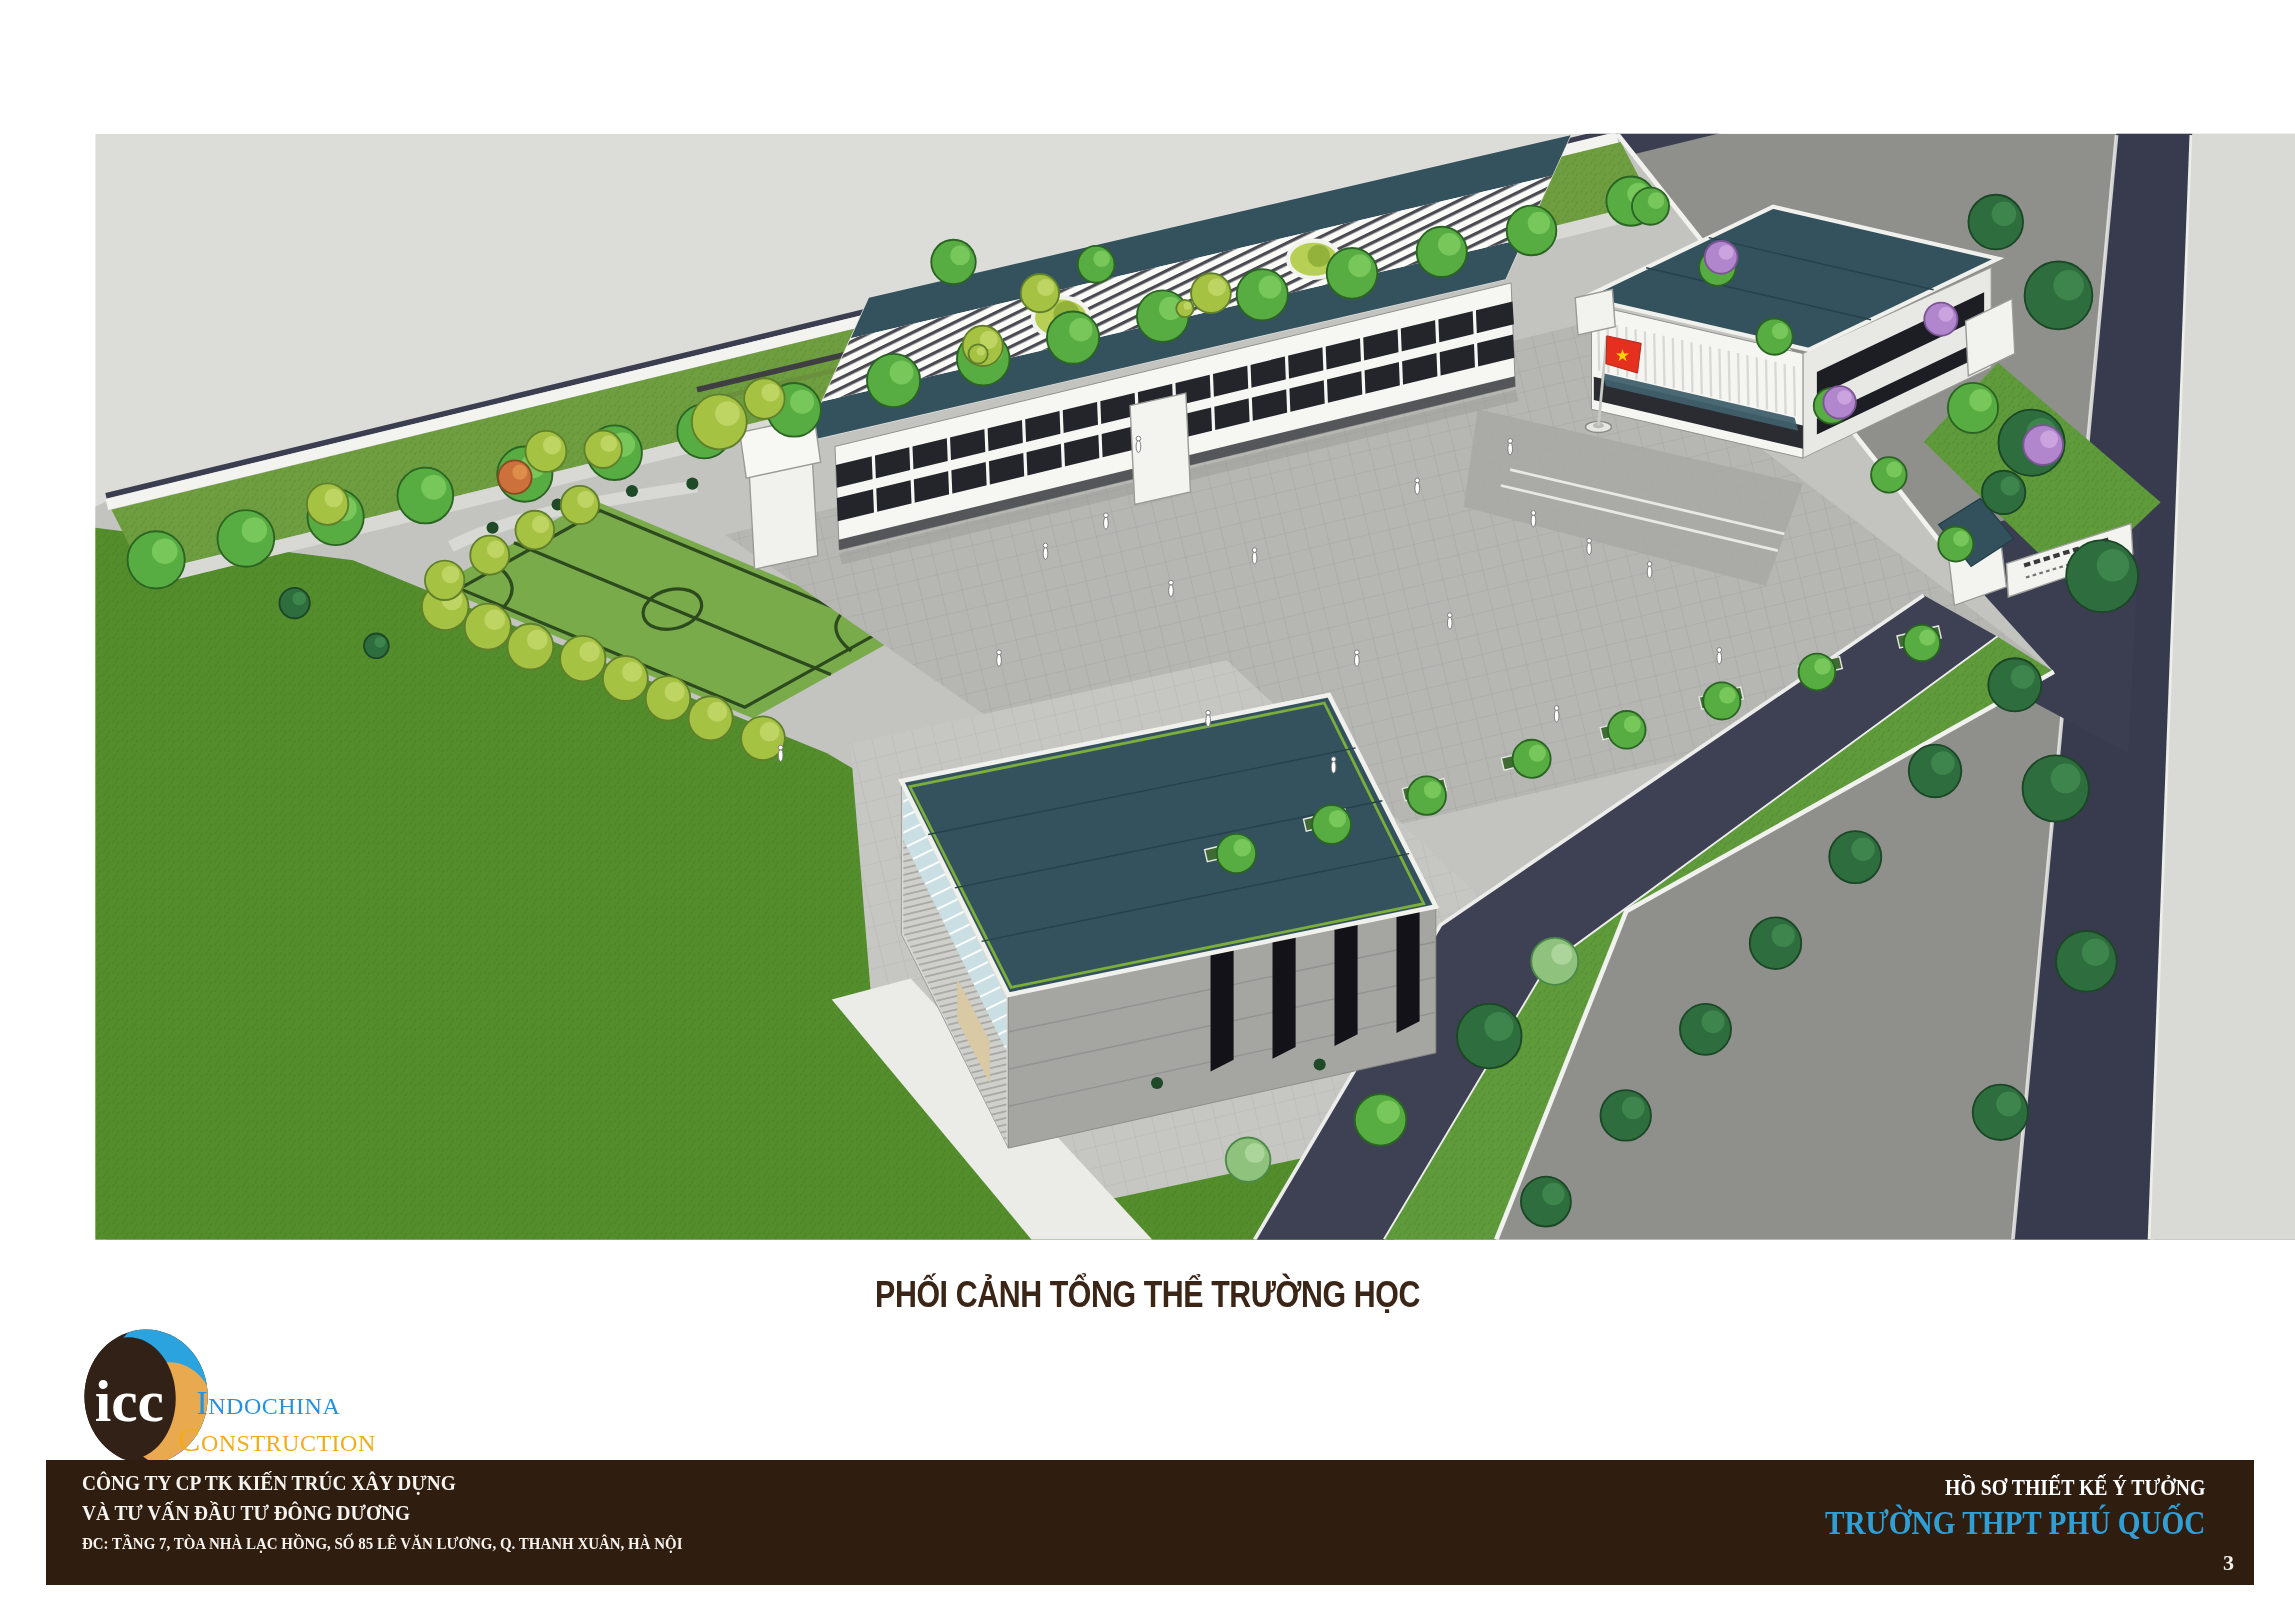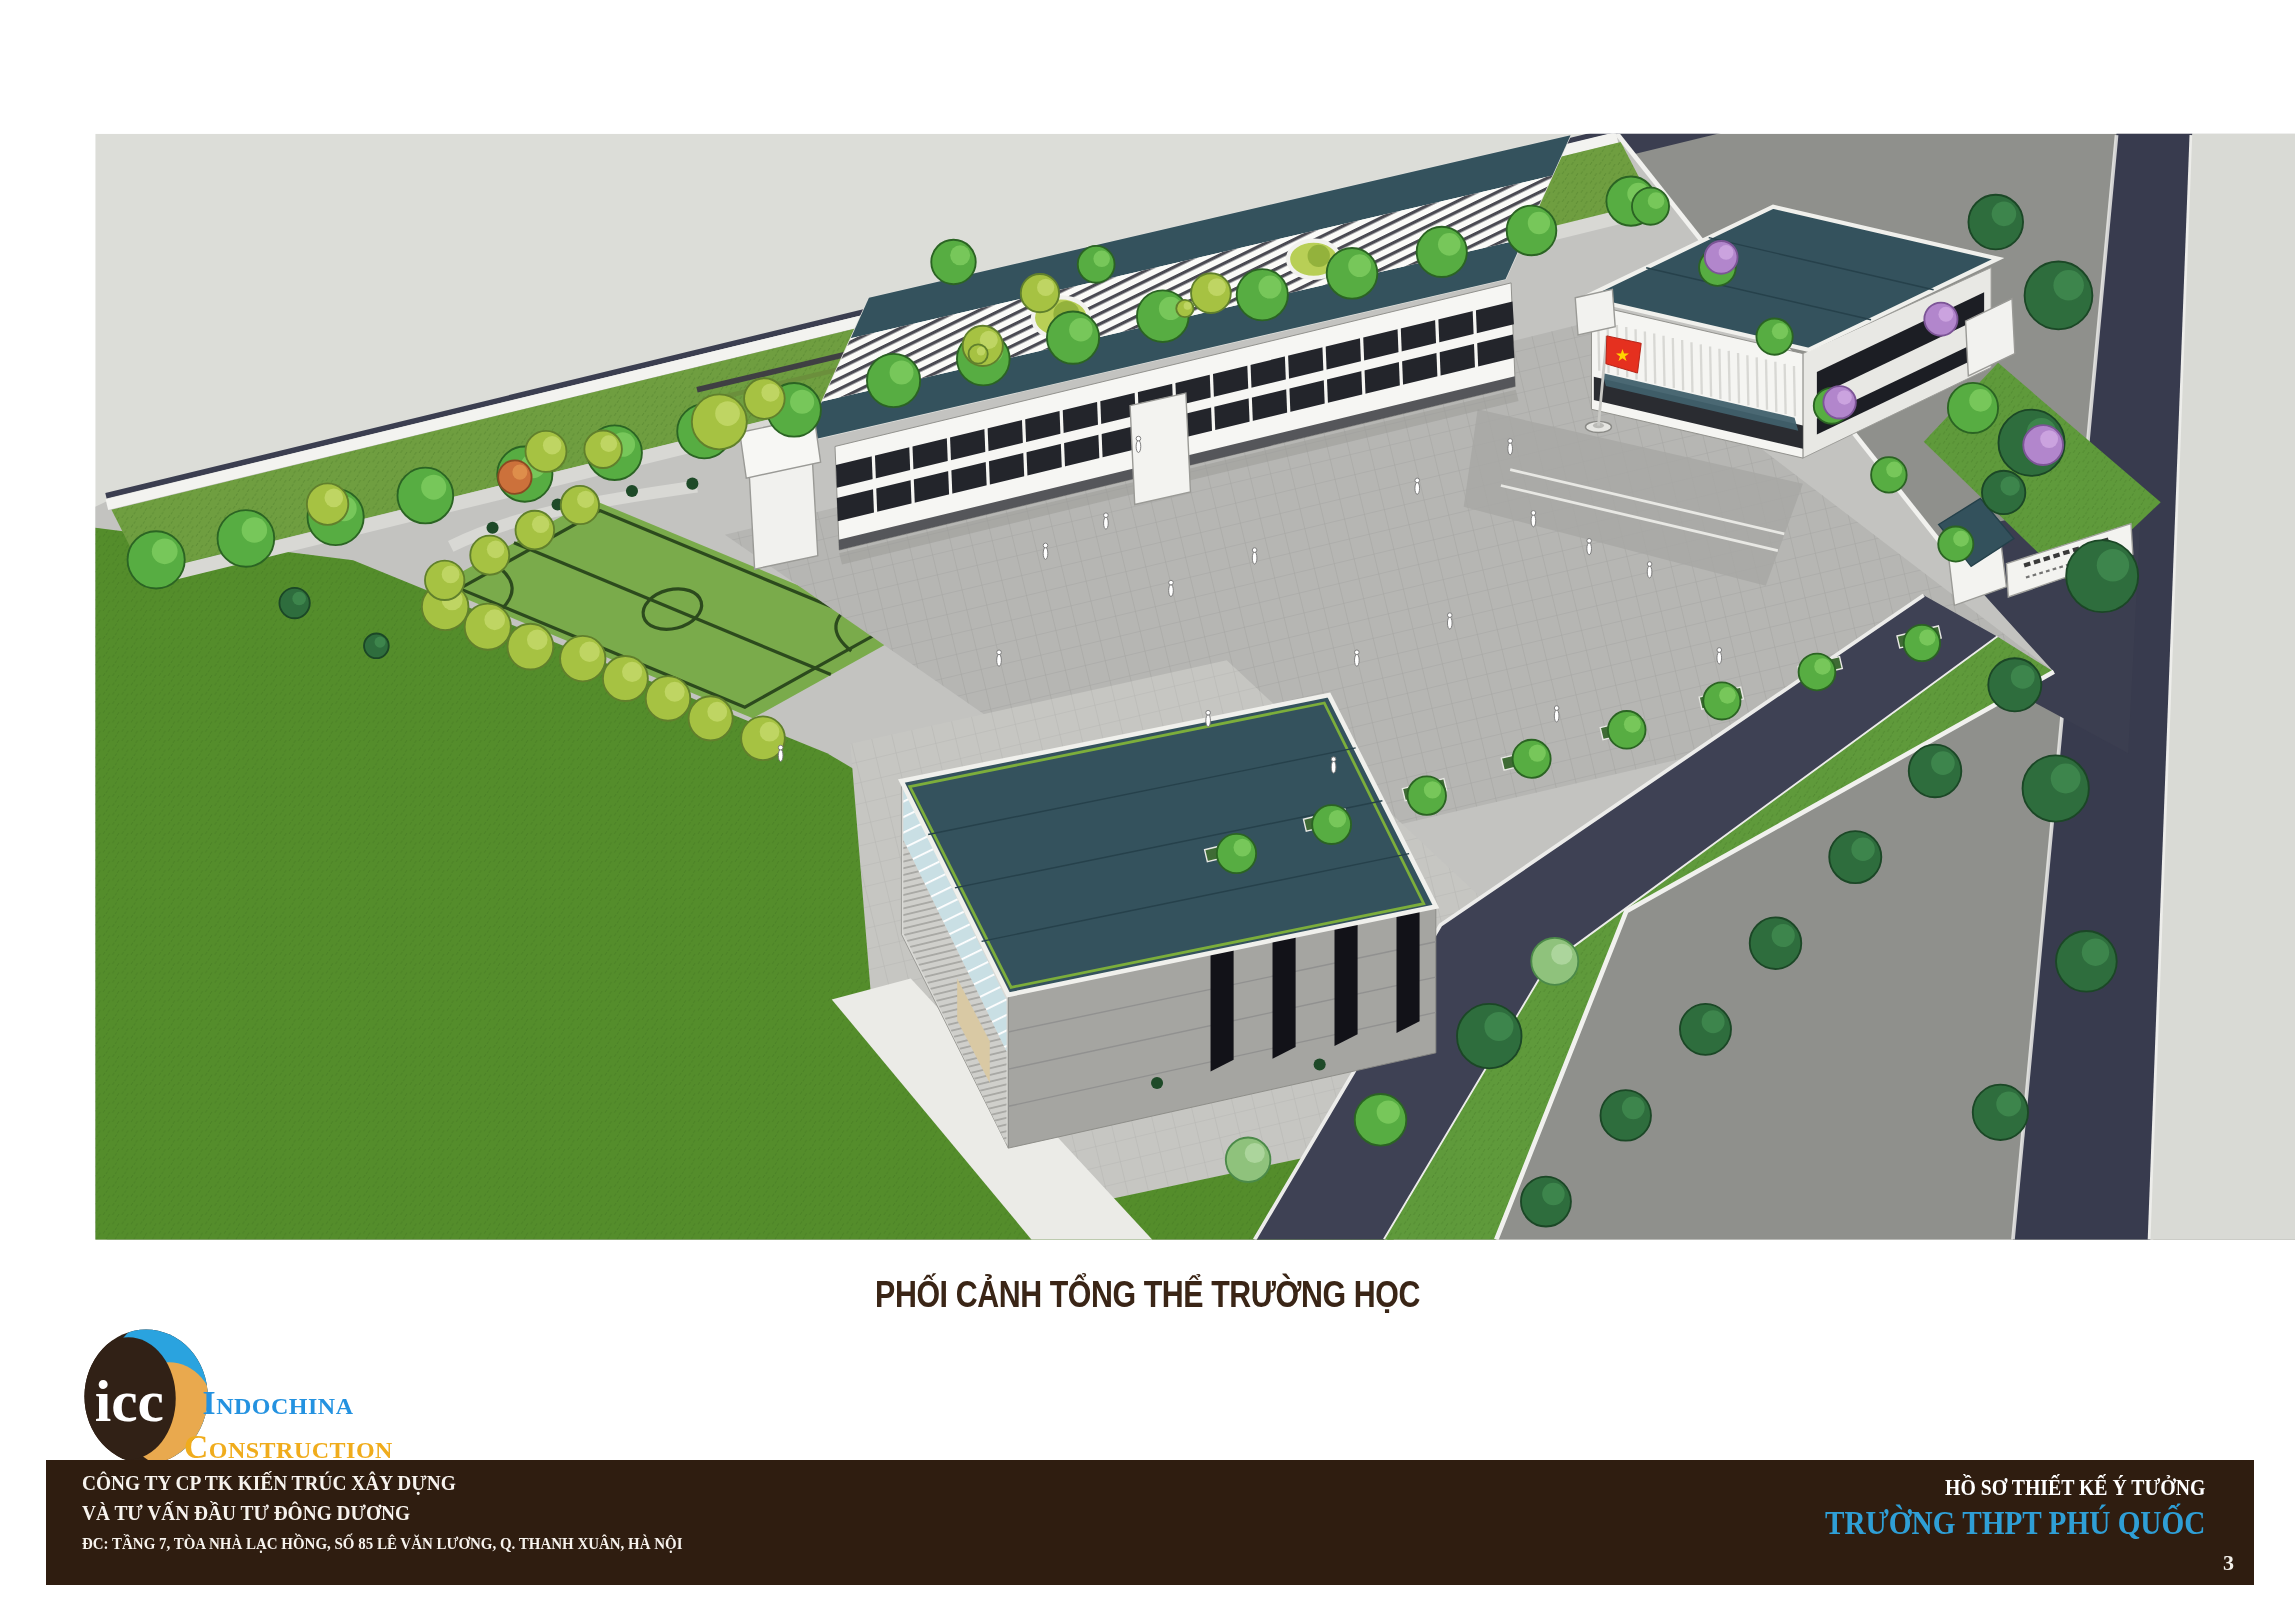--- a/index.html
+++ b/index.html
@@ -6,25 +6,25 @@
   .page{position:relative;width:2295px;height:1622px;background:#ffffff;overflow:hidden;
         font-family:"Liberation Serif", serif;}
   #scene{position:absolute;left:0;top:0;}
 
   .caption{position:absolute;left:0;top:1274px;width:2295px;text-align:center;
            font-family:"Liberation Sans", sans-serif;font-weight:bold;font-size:37px;
            color:#3a2516;letter-spacing:-0.5px;transform:scaleX(.82);transform-origin:center;
            white-space:nowrap;}
 
   .logo-emblem{position:absolute;left:82px;top:1328px;}
-  .logo-words{position:absolute;left:184px;top:1385px;font-weight:bold;letter-spacing:0.5px;}
+  .logo-words{position:absolute;left:178px;top:1385px;font-weight:normal;letter-spacing:0.5px;}
   .logo-word{display:block;text-transform:uppercase;font-size:24px;line-height:1.1;}
   .logo-word::first-letter{font-size:140%;}
   .logo-word.w1{color:#2492e0;margin-left:18.6px;}
-  .logo-word.w2{color:#f0ac1c;margin-top:7px;}
+  .logo-word.w2{color:#f0ac1c;}
 
   .footer-bar{position:absolute;left:46px;top:1460px;width:2208px;height:125px;background:#2f1d10;}
   .footer-left{position:absolute;left:82px;top:1472px;color:#f7f3ee;font-weight:bold;
                transform:scaleX(.88);transform-origin:left top;white-space:nowrap;}
   .fl1{font-size:22px;line-height:1.0;margin-bottom:8.4px;}
   .fl2{font-size:22px;line-height:1.0;margin-bottom:10.2px;}
   .fl3{font-size:17px;line-height:1.0;}
   .footer-right{position:absolute;right:90px;top:1476px;text-align:right;font-weight:bold;
                 transform:scaleX(.86);transform-origin:right top;white-space:nowrap;}
   .fr1{font-size:23px;color:#ffffff;line-height:1.0;margin-bottom:6.5px;}

